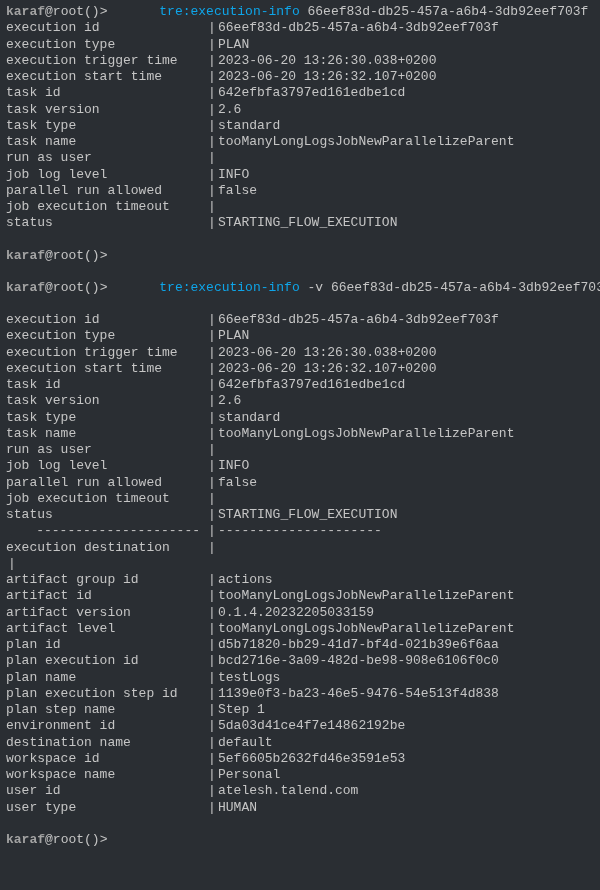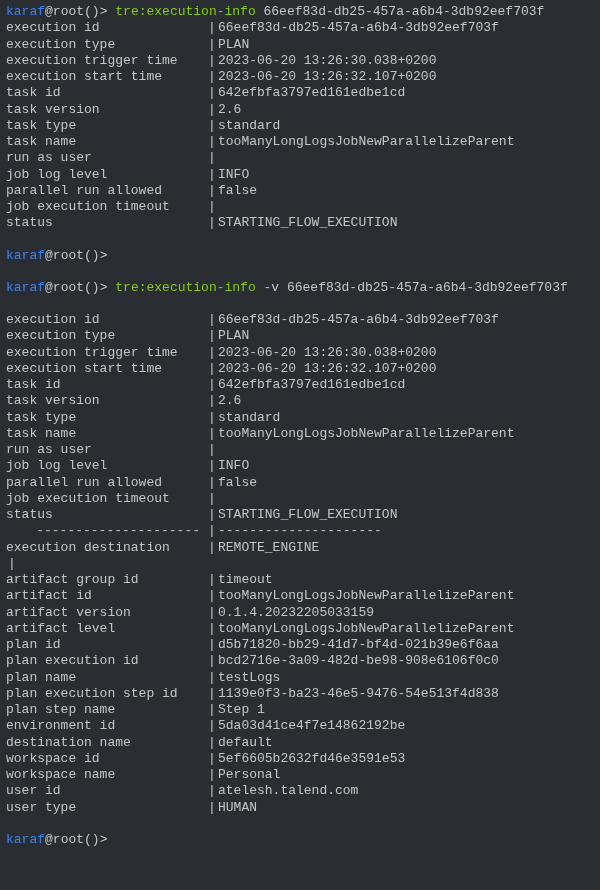--- a/index.html
+++ b/index.html
@@ -17,28 +17,29 @@
       height: 890px;
       overflow: hidden;
     }
     .terminal {
       padding: 4px 6px;
     }
     .prompt-line {
       white-space: pre;
     }
     .bold-white {
-      color: #3b82f6;
-      font-weight: normal;
+      color: #a3a3a3;
+      font-weight: bold;
     }
     .normal {
       color: #c5c5c5;
     }
     .cyan {
-      color: #84cc16;
+      color: #0ea5e9;
+      margin-left: 44px;
     }
     .kv-row {
       display: flex;
     }
     .kv-key {
       width: 200px;
       text-align: left;
       padding-right: 6px;
       color: #c5c5c5;
     }
@@ -226,30 +227,29 @@
   <div class="dash-row">
     <div class="dash-left">---------------------</div>
     <div class="kv-sep">|</div>
     <div class="dash-right">---------------------</div>
   </div>
 
   <div id="block2b">
       <div class="kv-row">
         <div class="kv-key">execution destination</div>
         <div class="kv-sep">|</div>
-        <div class="kv-val">REMOTE_ENGINE</div>
       </div>
       <div class="kv-row">
         <div class="kv-sep">|</div>
         <div class="kv-val"></div>
       </div>
       <div class="kv-row">
         <div class="kv-key">artifact group id</div>
         <div class="kv-sep">|</div>
-        <div class="kv-val">timeout</div>
+        <div class="kv-val">actions</div>
       </div>
       <div class="kv-row">
         <div class="kv-key">artifact id</div>
         <div class="kv-sep">|</div>
         <div class="kv-val">tooManyLongLogsJobNewParallelizeParent</div>
       </div>
       <div class="kv-row">
         <div class="kv-key">artifact version</div>
         <div class="kv-sep">|</div>
         <div class="kv-val">0.1.4.20232205033159</div>

